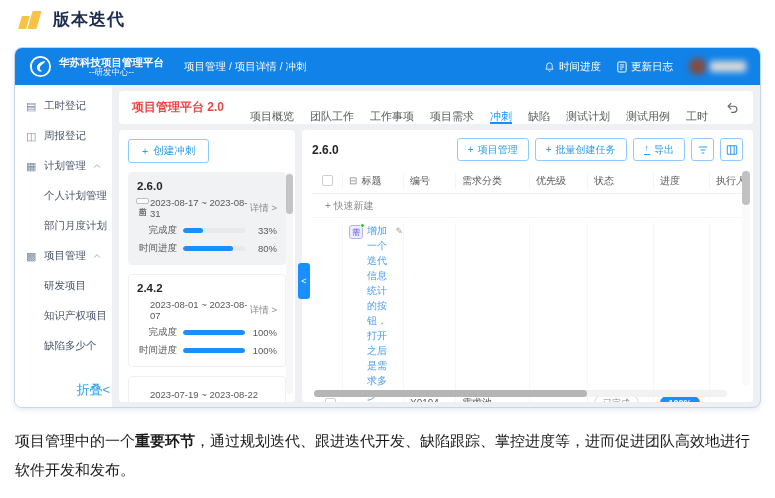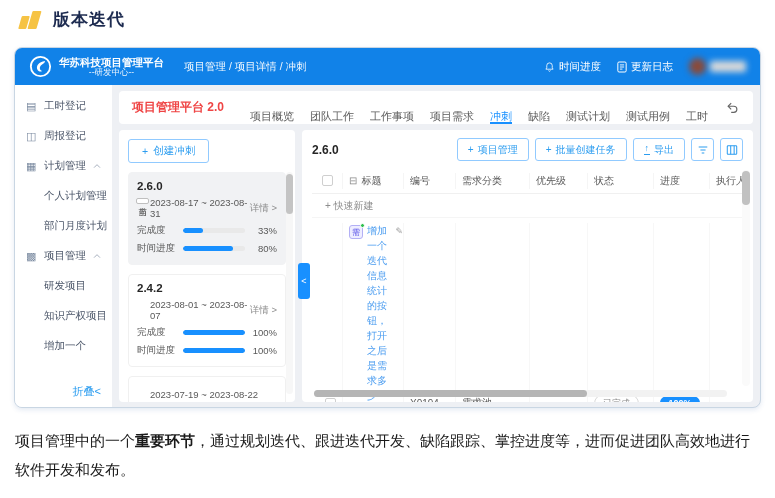--- a/index.html
+++ b/index.html
@@ -34,21 +34,21 @@
   .user-name { width: 36px; height: 11px; border-radius: 2px; background: #d9d9d9; }
 
   
   .app-body { display: flex; height: 323px; }
   .sidebar { width: 97px; background: #fff; padding-top: 6px; position: relative; flex-shrink: 0; }
   .side-item { display: flex; align-items: center; gap: 6px; padding: 8px 4px 8px 11px;
     font-size: 10.5px; color: #4a5568; cursor: pointer; white-space: nowrap; }
   .side-item.child { padding-left: 29px; }
   .side-icon { font-size: 11px; color: #7a8aa0; width: 12px; flex-shrink: 0; }
   .side-chevron { margin-left: auto; margin-right: 7px; flex-shrink: 0; }
-  .collapse { position: absolute; bottom: 9px; right: 11px; color: #2c9df0; font-size: 11px; cursor: pointer; }
+  .collapse { position: absolute; bottom: 9px; right: 2px; color: #2c9df0; font-size: 13px; cursor: pointer; }
 
   .main { flex: 1; min-width: 0; padding: 6px 7px; display: flex; flex-direction: column; gap: 6px; }
 
   
   .card-header { background: #fff; border-radius: 4px; height: 33px; display: flex; align-items: center; padding: 0 13px; flex-shrink: 0; }
   .main-title { font-size: 12px; font-weight: bold; color: #ef4444; margin-right: 26px; white-space: nowrap; }
   .tabs { display: flex; gap: 16px; flex: 1; min-width: 0; overflow: hidden; }
   .tab { height: 33px; display: flex; align-items: flex-end; gap: 3px; font-size: 11px; color: #595959;
     cursor: pointer; white-space: nowrap; position: relative; }
   .tab.active { color: #1890ff; }
@@ -66,21 +66,21 @@
     background: #fff; position: relative; }
   .sprint-card.current { background: #f1f2f4; border-color: #f1f2f4; }
   .sprint-version { font-size: 11.5px; font-weight: bold; color: #262626; margin-bottom: 3px; }
   .current-badge { position: absolute; left: 7px; top: 25px; writing-mode: vertical-lr; font-size: 8.5px;
     color: #595959; background: #fff; border: 1px solid #bfbfbf; border-radius: 2px; padding: 2px 1px; line-height: 1.1; }
   .sprint-row { display: flex; align-items: center; font-size: 9.5px; color: #595959; margin-top: 5px; }
   .sprint-date-row { padding-left: 13px; }
   .detail-link { color: #8c8c8c; cursor: pointer; white-space: nowrap; }
   .bar { flex: 1; height: 5px; background: #e9e9e9; border-radius: 3px; margin: 0 6px 0 6px; overflow: hidden; }
   .bar-fill { height: 100%; background: #1890ff; border-radius: 3px; }
-  .sprint-label { width: 40px; flex-shrink: 0; }
+  .sprint-label { width: 40px; flex-shrink: 0; text-align: right; }
   .sprint-val { width: 26px; text-align: right; flex-shrink: 0; }
   .v-scroll { position: absolute; right: 2px; top: 42px; bottom: 8px; width: 7px; background: #f7f7f7; border-radius: 4px; }
   .v-thumb { position: absolute; top: 2px; left: 0; width: 7px; height: 40px; background: #c4c4c4; border-radius: 4px; cursor: pointer; }
 
   
   .work-panel { flex: 1; min-width: 0; background: #fff; border-radius: 4px; padding: 8px 10px; position: relative; overflow: hidden; }
   .collapse-handle { position: absolute; left: 179px; top: 133px; width: 12px; height: 36px; background: #1890ff;
     color: #fff; border-radius: 3px; display: flex; align-items: center; justify-content: center;
     font-size: 9px; z-index: 6; cursor: pointer; }
   .panel-head { display: flex; align-items: center; margin-bottom: 7px; }
@@ -222,21 +222,21 @@
               </svg>
             </span>
           </div>
           <div class="side-item child">
             <span>研发项目</span>
           </div>
           <div class="side-item child">
             <span>知识产权项目</span>
           </div>
           <div class="side-item child">
-            <span>增加一个</span>
+            <span>缺陷多少个</span>
           </div>
         </div>
       <div class="collapse">
         <span>折叠</span><span>&lt;</span>
       </div>
     </div>
 
     <div class="main">
 
       <div class="card-header">

